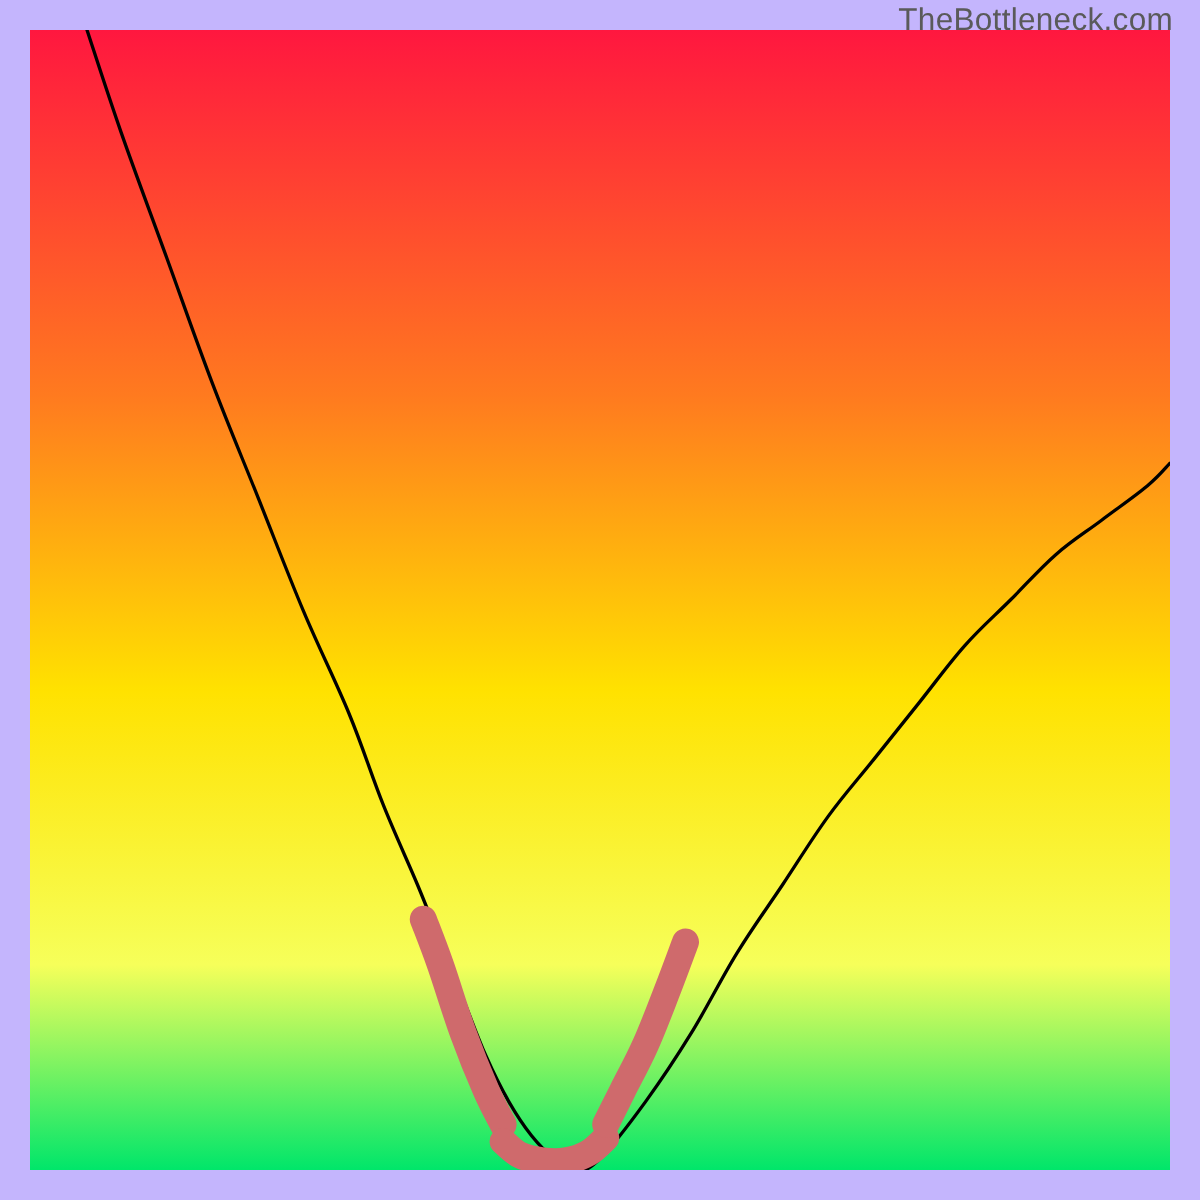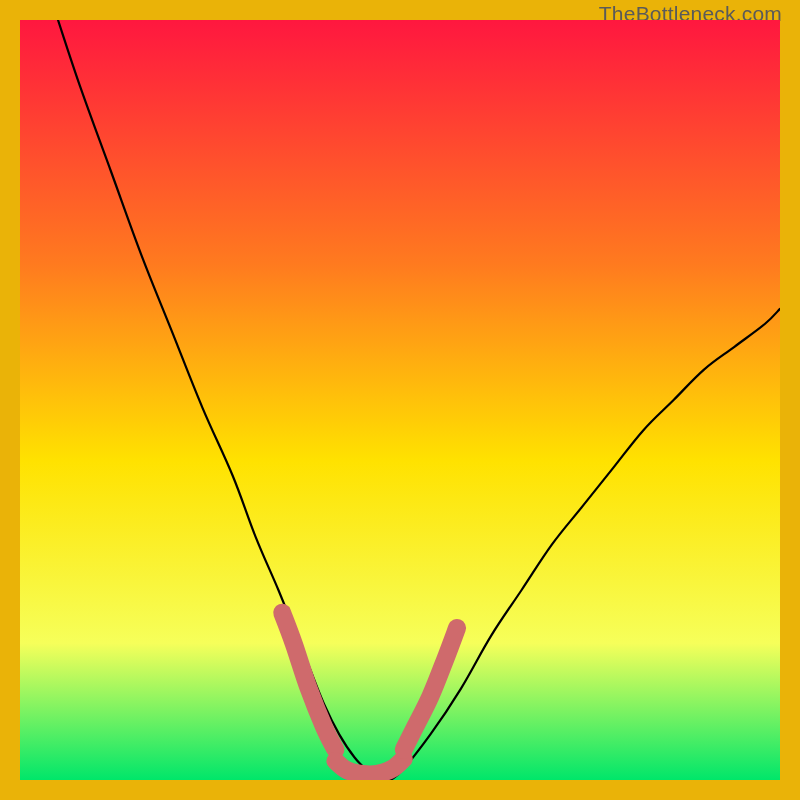--- a/index.html
+++ b/index.html
@@ -8,21 +8,21 @@
     width: 800px;
     height: 800px;
     overflow: hidden;
     background: #000;
     font-family: Arial, Helvetica, sans-serif;
   }
   .frame {
     position: absolute;
     top: 0; left: 0;
     width: 800px; height: 800px;
-    background: #eab308;
+    background: #c4b5fd;
   }
   .plot-area {
     position: absolute;
     top: 20px;
     left: 20px;
     width: 760px;
     height: 760px;
     overflow: hidden;
   }
   .watermark {

